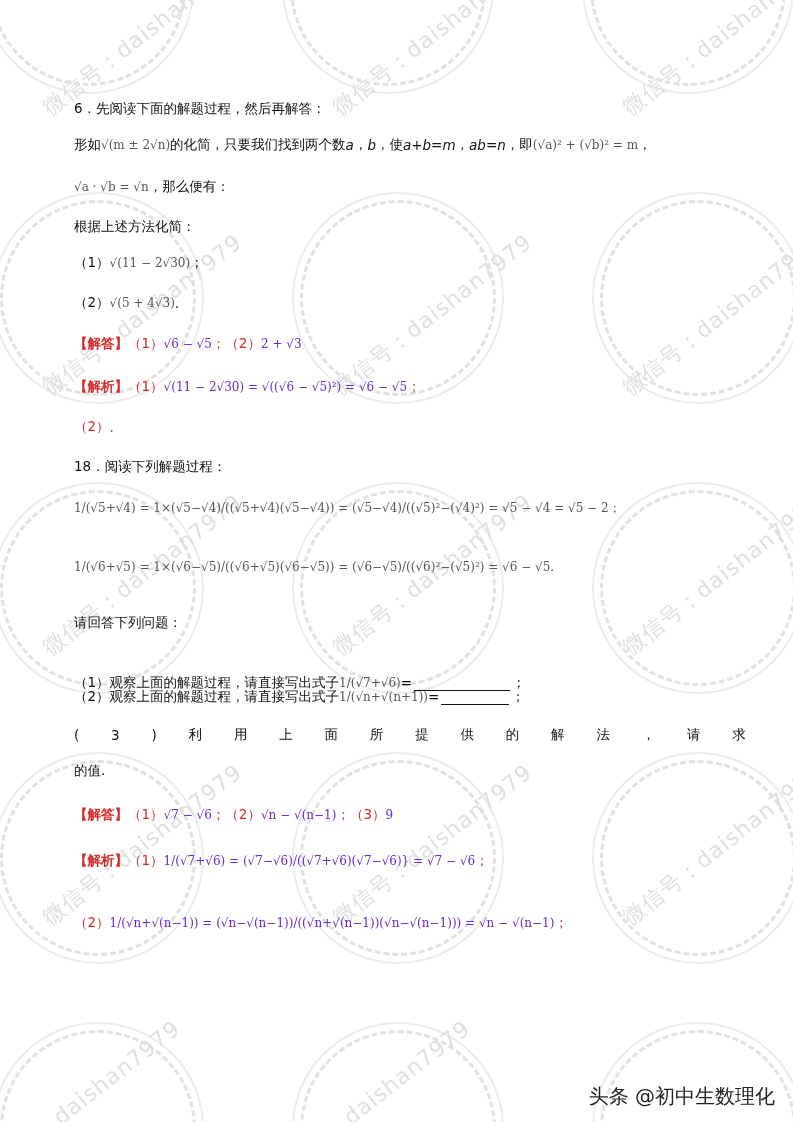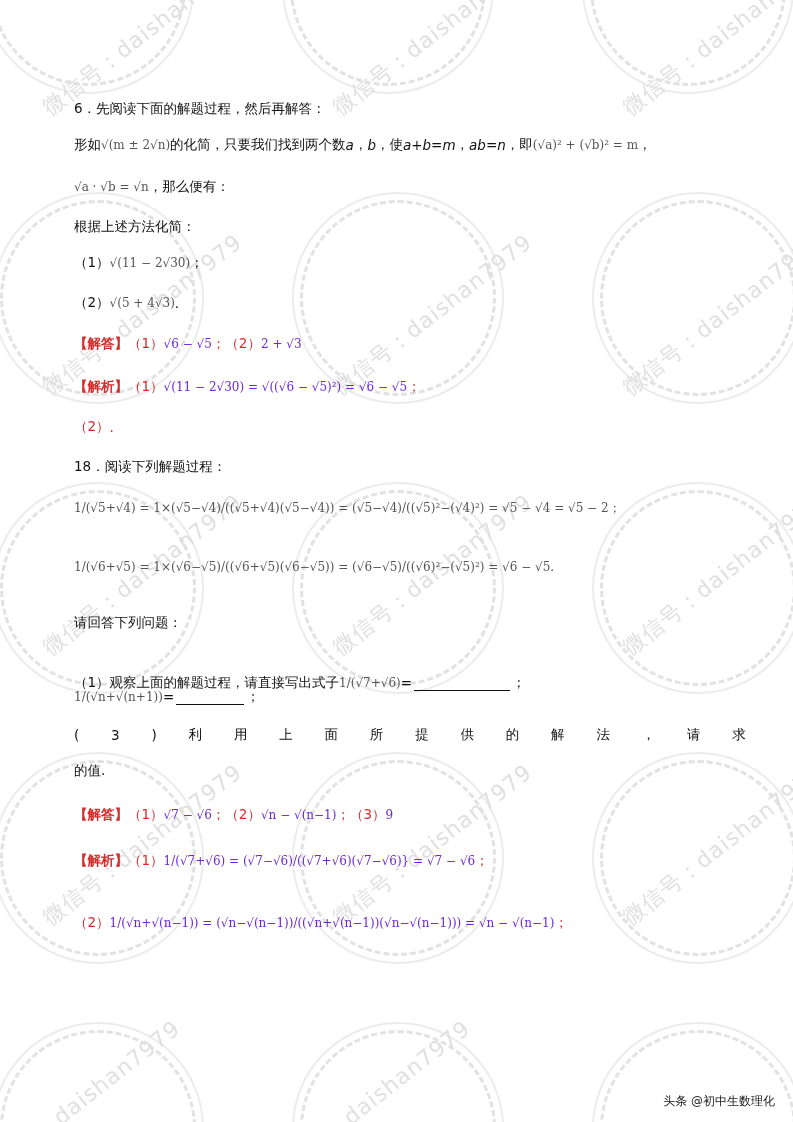--- a/index.html
+++ b/index.html
@@ -12,21 +12,21 @@
              white-space: nowrap; letter-spacing: 1px; }
   .content { position: absolute; left: 74px; top: 0; width: 660px; z-index: 1; }
   .line { position: absolute; left: 0; white-space: nowrap; display: flex; align-items: center; }
   .red { color: #d62b2b; align-items: center; }
   .bracket { font-weight: bold; }
   .m { font-family: "DejaVu Serif", serif; color: #555; font-size: 12px; }
   .red .m, .m.red { color: #6d28d9; }
   .blank { display: inline-block; border-bottom: 1px solid #111; height: 14px; margin: 0 2px; }
   .ital { font-style: italic; }
   .spread { display: flex; justify-content: space-between; width: 672px; }
-  .footer { position: absolute; right: 18px; bottom: 12px; font-size: 12px; color: #222; z-index: 2;
+  .footer { position: absolute; right: 18px; bottom: 12px; font-size: 20px; color: #222; z-index: 2;
             text-shadow: 0 0 3px #fff, 0 0 3px #fff; }
 </style>
 </head>
 <body>
 
 <div class="wm-layer">
   <div class="wm" style="left:-10px;top:-110px;"></div>
   <div class="wm" style="left:290px;top:-110px;"></div>
   <div class="wm" style="left:590px;top:-110px;"></div>
   <div class="wm" style="left:0px;top:200px;"></div>
@@ -140,20 +140,21 @@
 
   <div class="line" style="top:674px;">
     <span>（1）观察上面的解题过程，请直接写出式子</span>
     <span class="m">1/(√7+√6)</span>
     <span>=</span>
     <span class="blank" style="width:96px;"></span>
     <span>；</span>
   </div>
 
   <div class="line" style="top:688px;">
+    <span>（2）观察上面的解题过程，请直接写出式子</span>
     <span class="m">1/(√n+√(n+1))</span>
     <span>=</span>
     <span class="blank" style="width:68px;"></span>
     <span>；</span>
   </div>
 
   <div class="line spread" style="top:726px;">
     <span>(</span>
     <span>3</span>
     <span>)</span>

